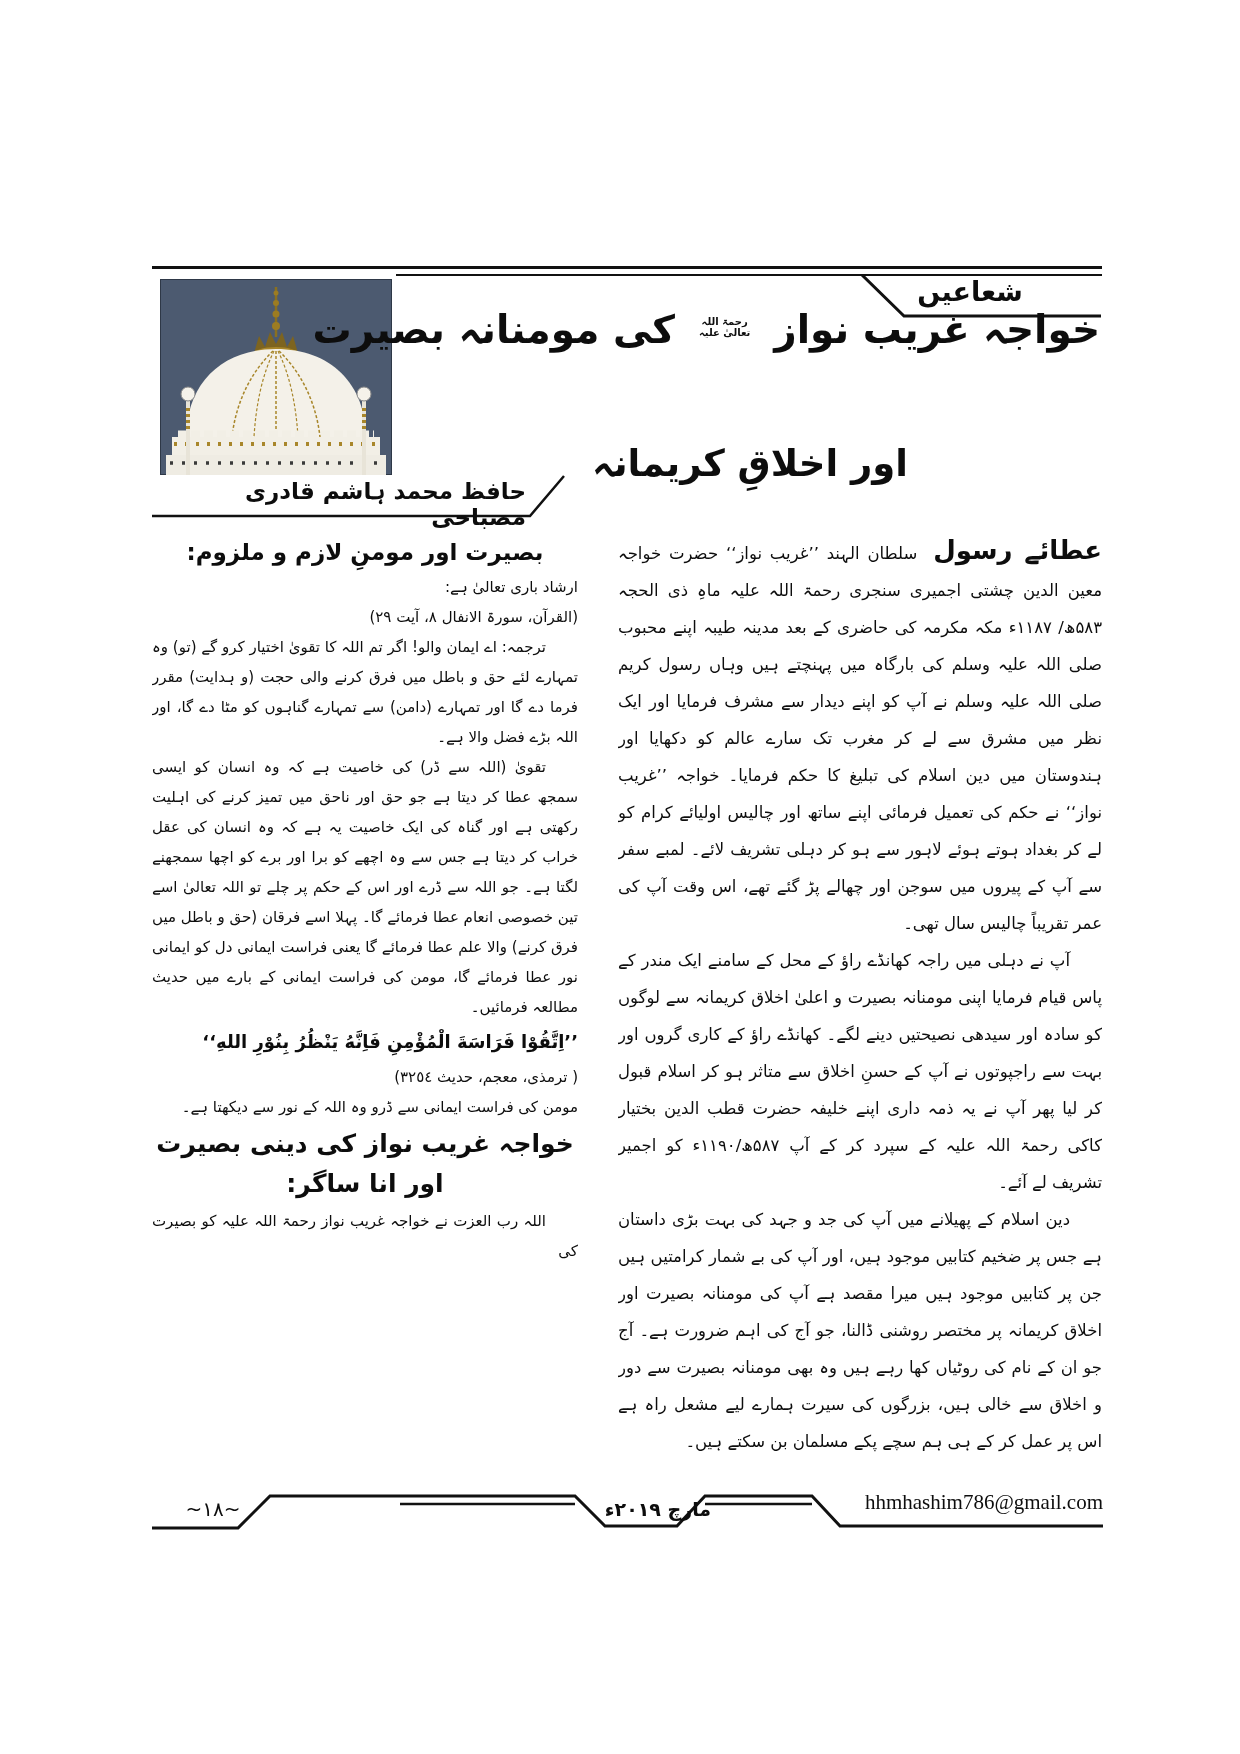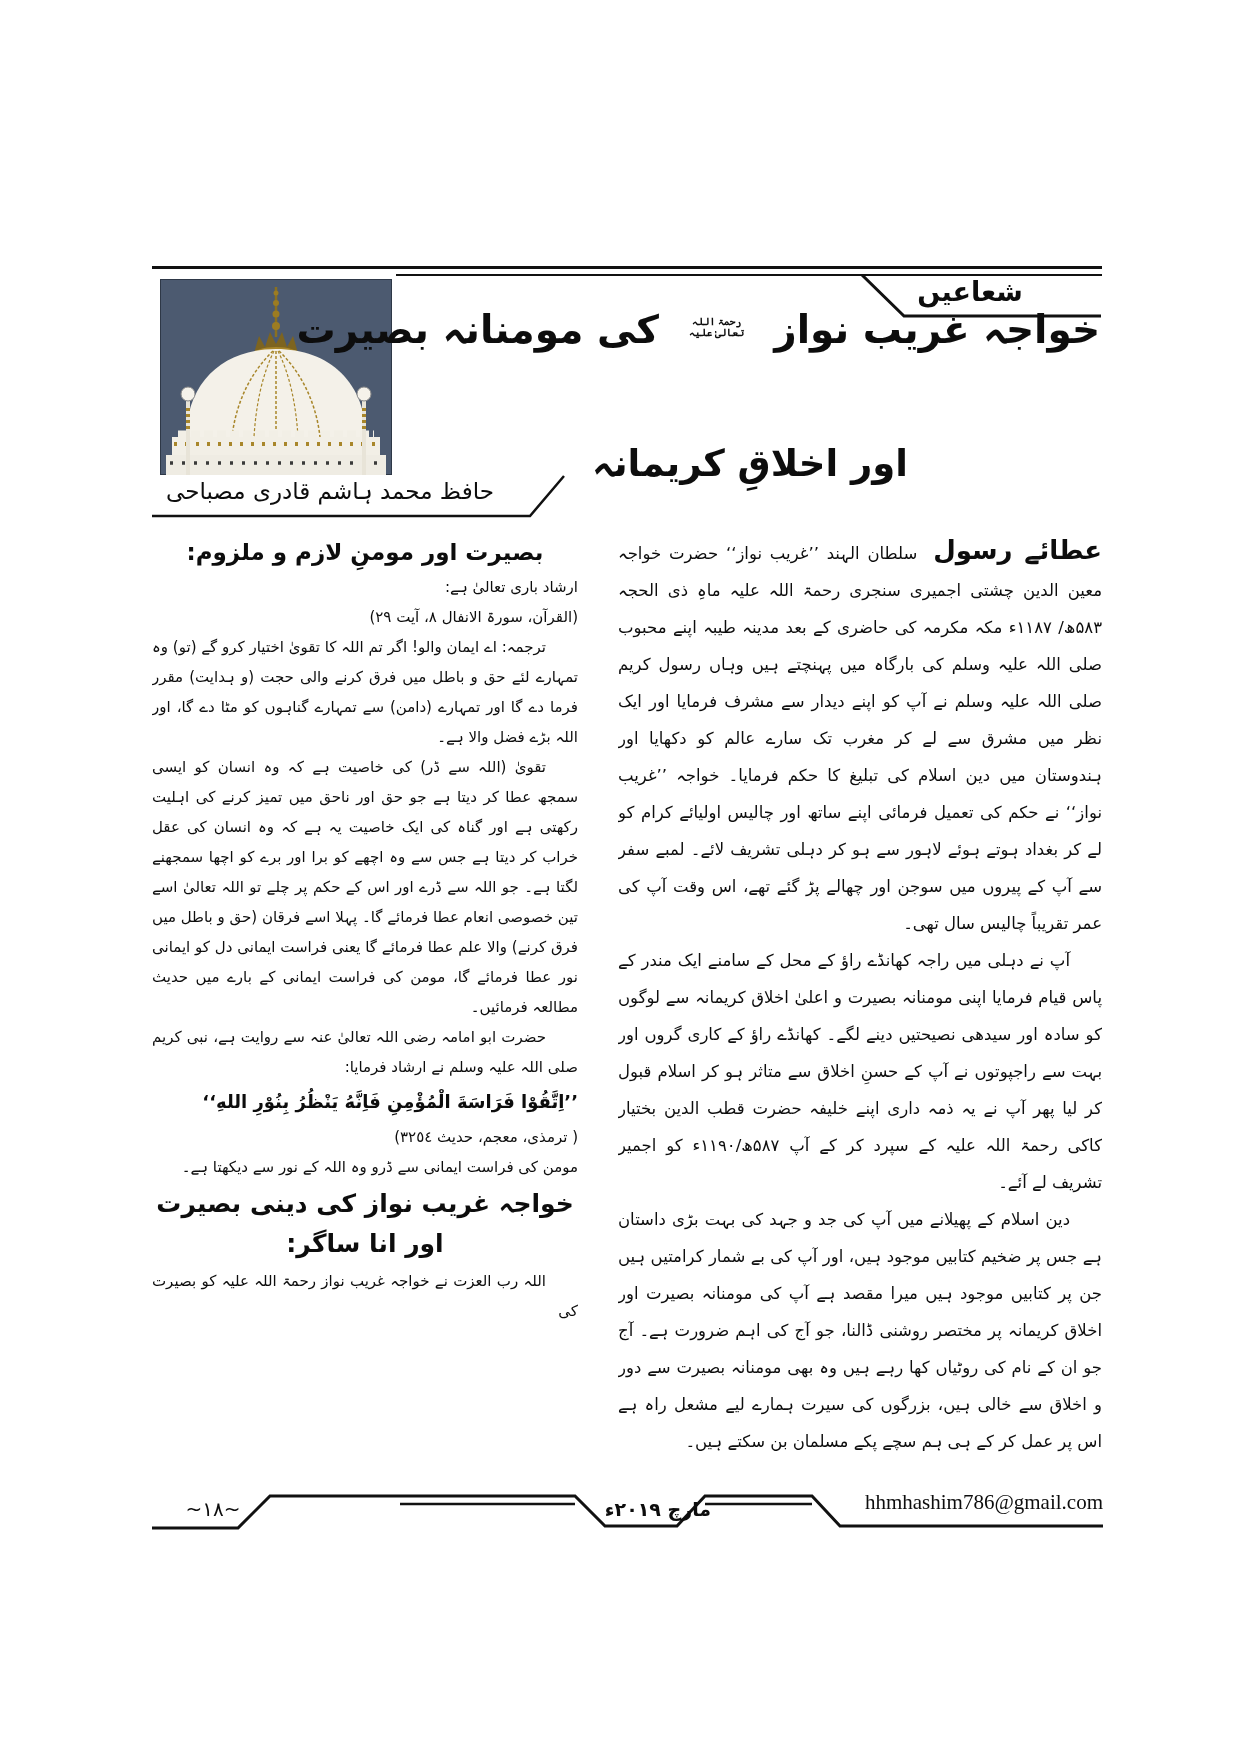--- a/index.html
+++ b/index.html
@@ -23,32 +23,32 @@
   .photo svg{display:block;}
 
   
   .title-line1{
     left:400px;top:302px;width:700px;text-align:center;
     font-size:39px;font-weight:bold;line-height:56px;white-space:nowrap;
   }
   .title-honorific{
     display:inline-block;vertical-align:middle;width:64px;
     font-size:10px;font-weight:bold;line-height:11px;white-space:normal;
-    margin:0 12px;transform:translateY(-6px);font-family:Liberation Serif, serif;
+    margin:0 4px;transform:translateY(-6px);
   }
   .title-line2{
     left:400px;top:438px;width:700px;text-align:center;
     font-size:37px;font-weight:bold;line-height:52px;
   }
 
   
   .author-banner{left:152px;top:474px;width:414px;height:46px;}
   .author-name{
-    position:absolute;right:40px;top:4px;width:360px;text-align:left;
-    font-size:23px;font-weight:normal;
+    position:absolute;right:40px;top:4px;width:360px;text-align:right;
+    font-size:23px;font-weight:bold;
   }
   .author-line{position:absolute;left:0;top:0;width:414px;height:46px;}
 
   
   .body-columns{
     left:152px;top:532px;width:950px;height:952px;
     display:flex;flex-direction:row;gap:40px;direction:rtl;overflow:hidden;
   }
   .col{overflow:hidden;}
   .col-primary{width:484px;height:952px;}
@@ -161,21 +161,20 @@
     <p class="indent">آپ نے دہلی میں راجہ کھانڈے راؤ کے محل کے سامنے ایک مندر کے پاس قیام فرمایا اپنی مومنانہ بصیرت و اعلیٰ اخلاق کریمانہ سے لوگوں کو سادہ اور سیدھی نصیحتیں دینے لگے۔ کھانڈے راؤ کے کاری گروں اور بہت سے راجپوتوں نے آپ کے حسنِ اخلاق سے متاثر ہو کر اسلام قبول کر لیا پھر آپ نے یہ ذمہ داری اپنے خلیفہ حضرت قطب الدین بختیار کاکی رحمۃ اللہ علیہ کے سپرد کر کے آپ ۵۸۷ھ/۱۱۹۰ء کو اجمیر تشریف لے آئے۔</p>
     <p class="indent">دین اسلام کے پھیلانے میں آپ کی جد و جہد کی بہت بڑی داستان ہے جس پر ضخیم کتابیں موجود ہیں، اور آپ کی بے شمار کرامتیں ہیں جن پر کتابیں موجود ہیں میرا مقصد ہے آپ کی مومنانہ بصیرت اور اخلاق کریمانہ پر مختصر روشنی ڈالنا، جو آج کی اہم ضرورت ہے۔ آج جو ان کے نام کی روٹیاں کھا رہے ہیں وہ بھی مومنانہ بصیرت سے دور و اخلاق سے خالی ہیں، بزرگوں کی سیرت ہمارے لیے مشعل راہ ہے اس پر عمل کر کے ہی ہم سچے پکے مسلمان بن سکتے ہیں۔</p>
   </div>
 
   <div class="col col-secondary">
     <div class="sec-heading h-small">بصیرت اور مومنِ لازم و ملزوم:</div>
     <p>ارشاد باری تعالیٰ ہے:</p>
     <p class="citation">(القرآن، سورۃ الانفال ۸، آیت ۲۹)</p>
     <p class="indent">ترجمہ: اے ایمان والو! اگر تم اللہ کا تقویٰ اختیار کرو گے (تو) وہ تمہارے لئے حق و باطل میں فرق کرنے والی حجت (و ہدایت) مقرر فرما دے گا اور تمہارے (دامن) سے تمہارے گناہوں کو مٹا دے گا، اور اللہ بڑے فضل والا ہے۔</p>
     <p class="indent">تقویٰ (اللہ سے ڈر) کی خاصیت ہے کہ وہ انسان کو ایسی سمجھ عطا کر دیتا ہے جو حق اور ناحق میں تمیز کرنے کی اہلیت رکھتی ہے اور گناہ کی ایک خاصیت یہ ہے کہ وہ انسان کی عقل خراب کر دیتا ہے جس سے وہ اچھے کو برا اور برے کو اچھا سمجھنے لگتا ہے۔ جو اللہ سے ڈرے اور اس کے حکم پر چلے تو اللہ تعالیٰ اسے تین خصوصی انعام عطا فرمائے گا۔ پہلا اسے فرقان (حق و باطل میں فرق کرنے) والا علم عطا فرمائے گا یعنی فراست ایمانی دل کو ایمانی نور عطا فرمائے گا، مومن کی فراست ایمانی کے بارے میں حدیث مطالعہ فرمائیں۔</p>
-    <p class="indent">حضرت ابو امامہ رضی اللہ تعالیٰ عنہ سے روایت ہے، نبی کریم صلی اللہ علیہ وسلم نے ارشاد فرمایا:</p>
     <div class="hadith">’’اِتَّقُوْا فَرَاسَةَ الْمُؤْمِنِ فَاِنَّهُ یَنْظُرُ بِنُوْرِ اللهِ‘‘</div>
     <p class="citation">( ترمذی، معجم، حدیث ٣٢٥٤)</p>
     <p>مومن کی فراست ایمانی سے ڈرو وہ اللہ کے نور سے دیکھتا ہے۔</p>
     <div class="sec-heading h-big">خواجہ غریب نواز کی دینی بصیرت اور انا ساگر:</div>
     <p class="indent">اللہ رب العزت نے خواجہ غریب نواز رحمۃ اللہ علیہ کو بصیرت کی</p>
   </div>
 </div>
 
 <div class="abs footer">
   <svg class="footer-ornament" viewBox="0 0 955 46">

